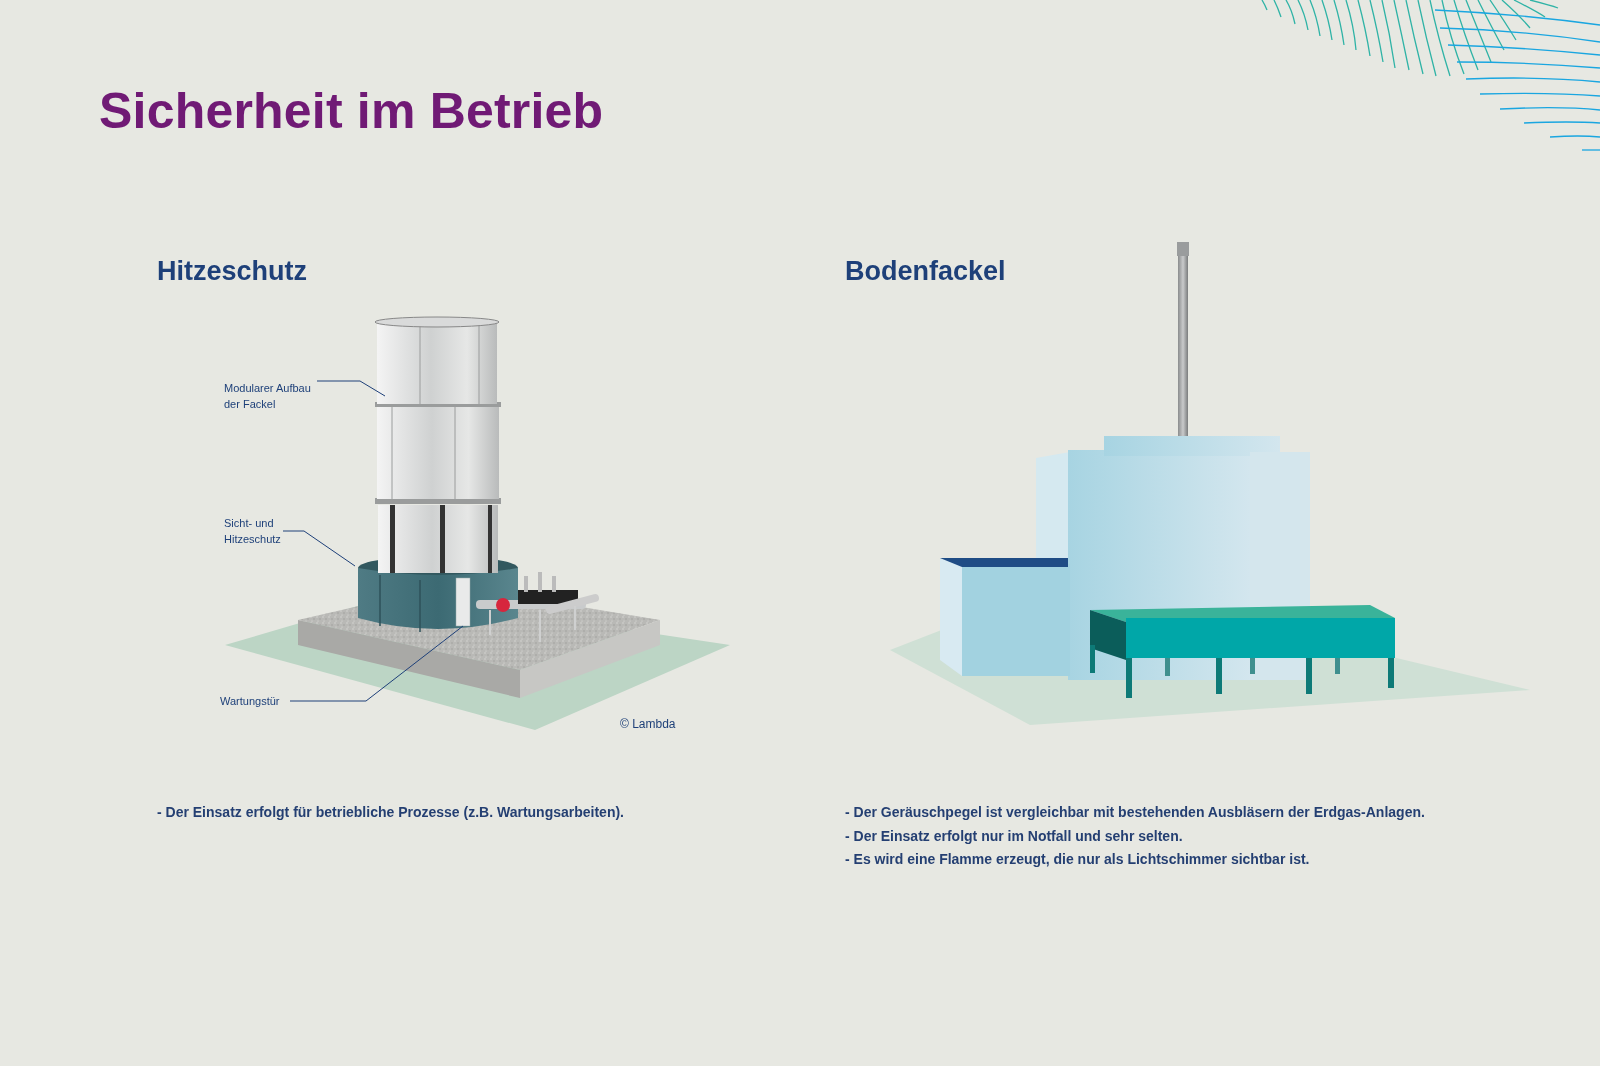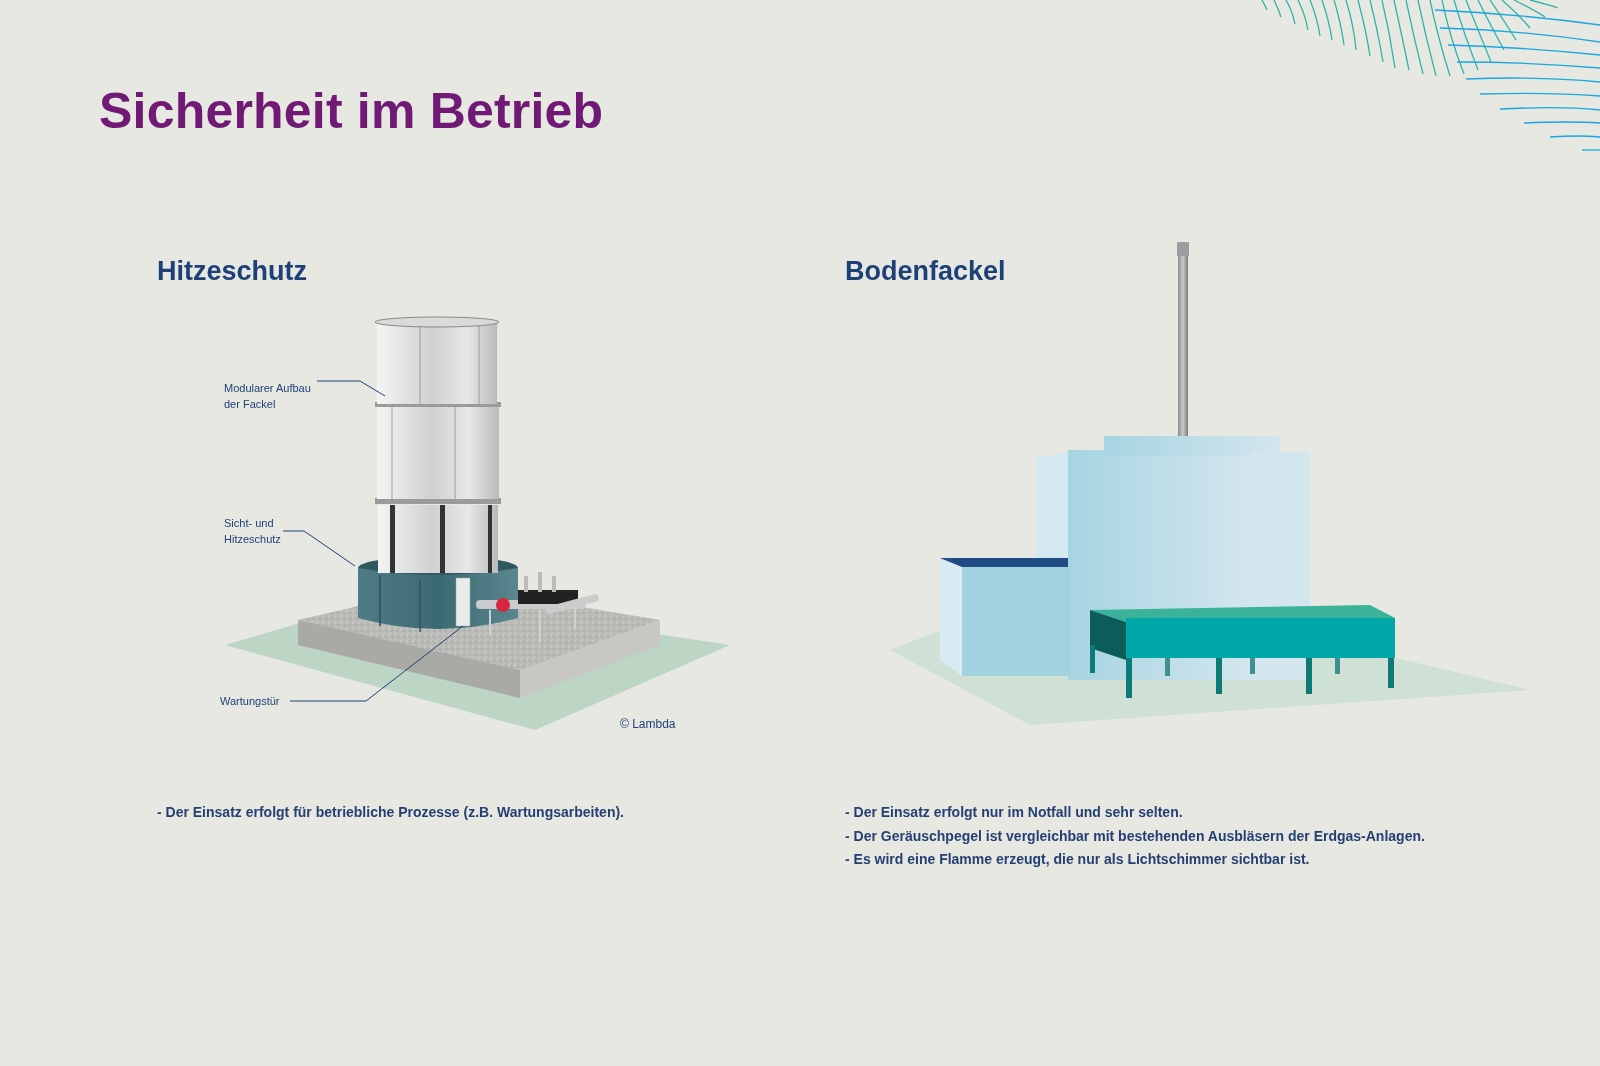--- a/index.html
+++ b/index.html
@@ -205,17 +205,17 @@
       <rect x="498" y="418" width="6" height="30"></rect>
     </g>
     <g fill="#3f8f8e">
       <rect x="275" y="418" width="5" height="18"></rect>
       <rect x="360" y="418" width="5" height="16"></rect>
       <rect x="445" y="418" width="5" height="16"></rect>
     </g>
   </svg>
 
   <ul class="bullets" style="left:845px;">
+    <li>- Der Geräuschpegel ist vergleichbar mit bestehenden Ausbläsern der Erdgas-Anlagen.</li>
     <li>- Der Einsatz erfolgt nur im Notfall und sehr selten.</li>
-    <li>- Der Geräuschpegel ist vergleichbar mit bestehenden Ausbläsern der Erdgas-Anlagen.</li>
     <li>- Es wird eine Flamme erzeugt, die nur als Lichtschimmer sichtbar ist.</li>
   </ul>
 </section>
 
 </body></html>

